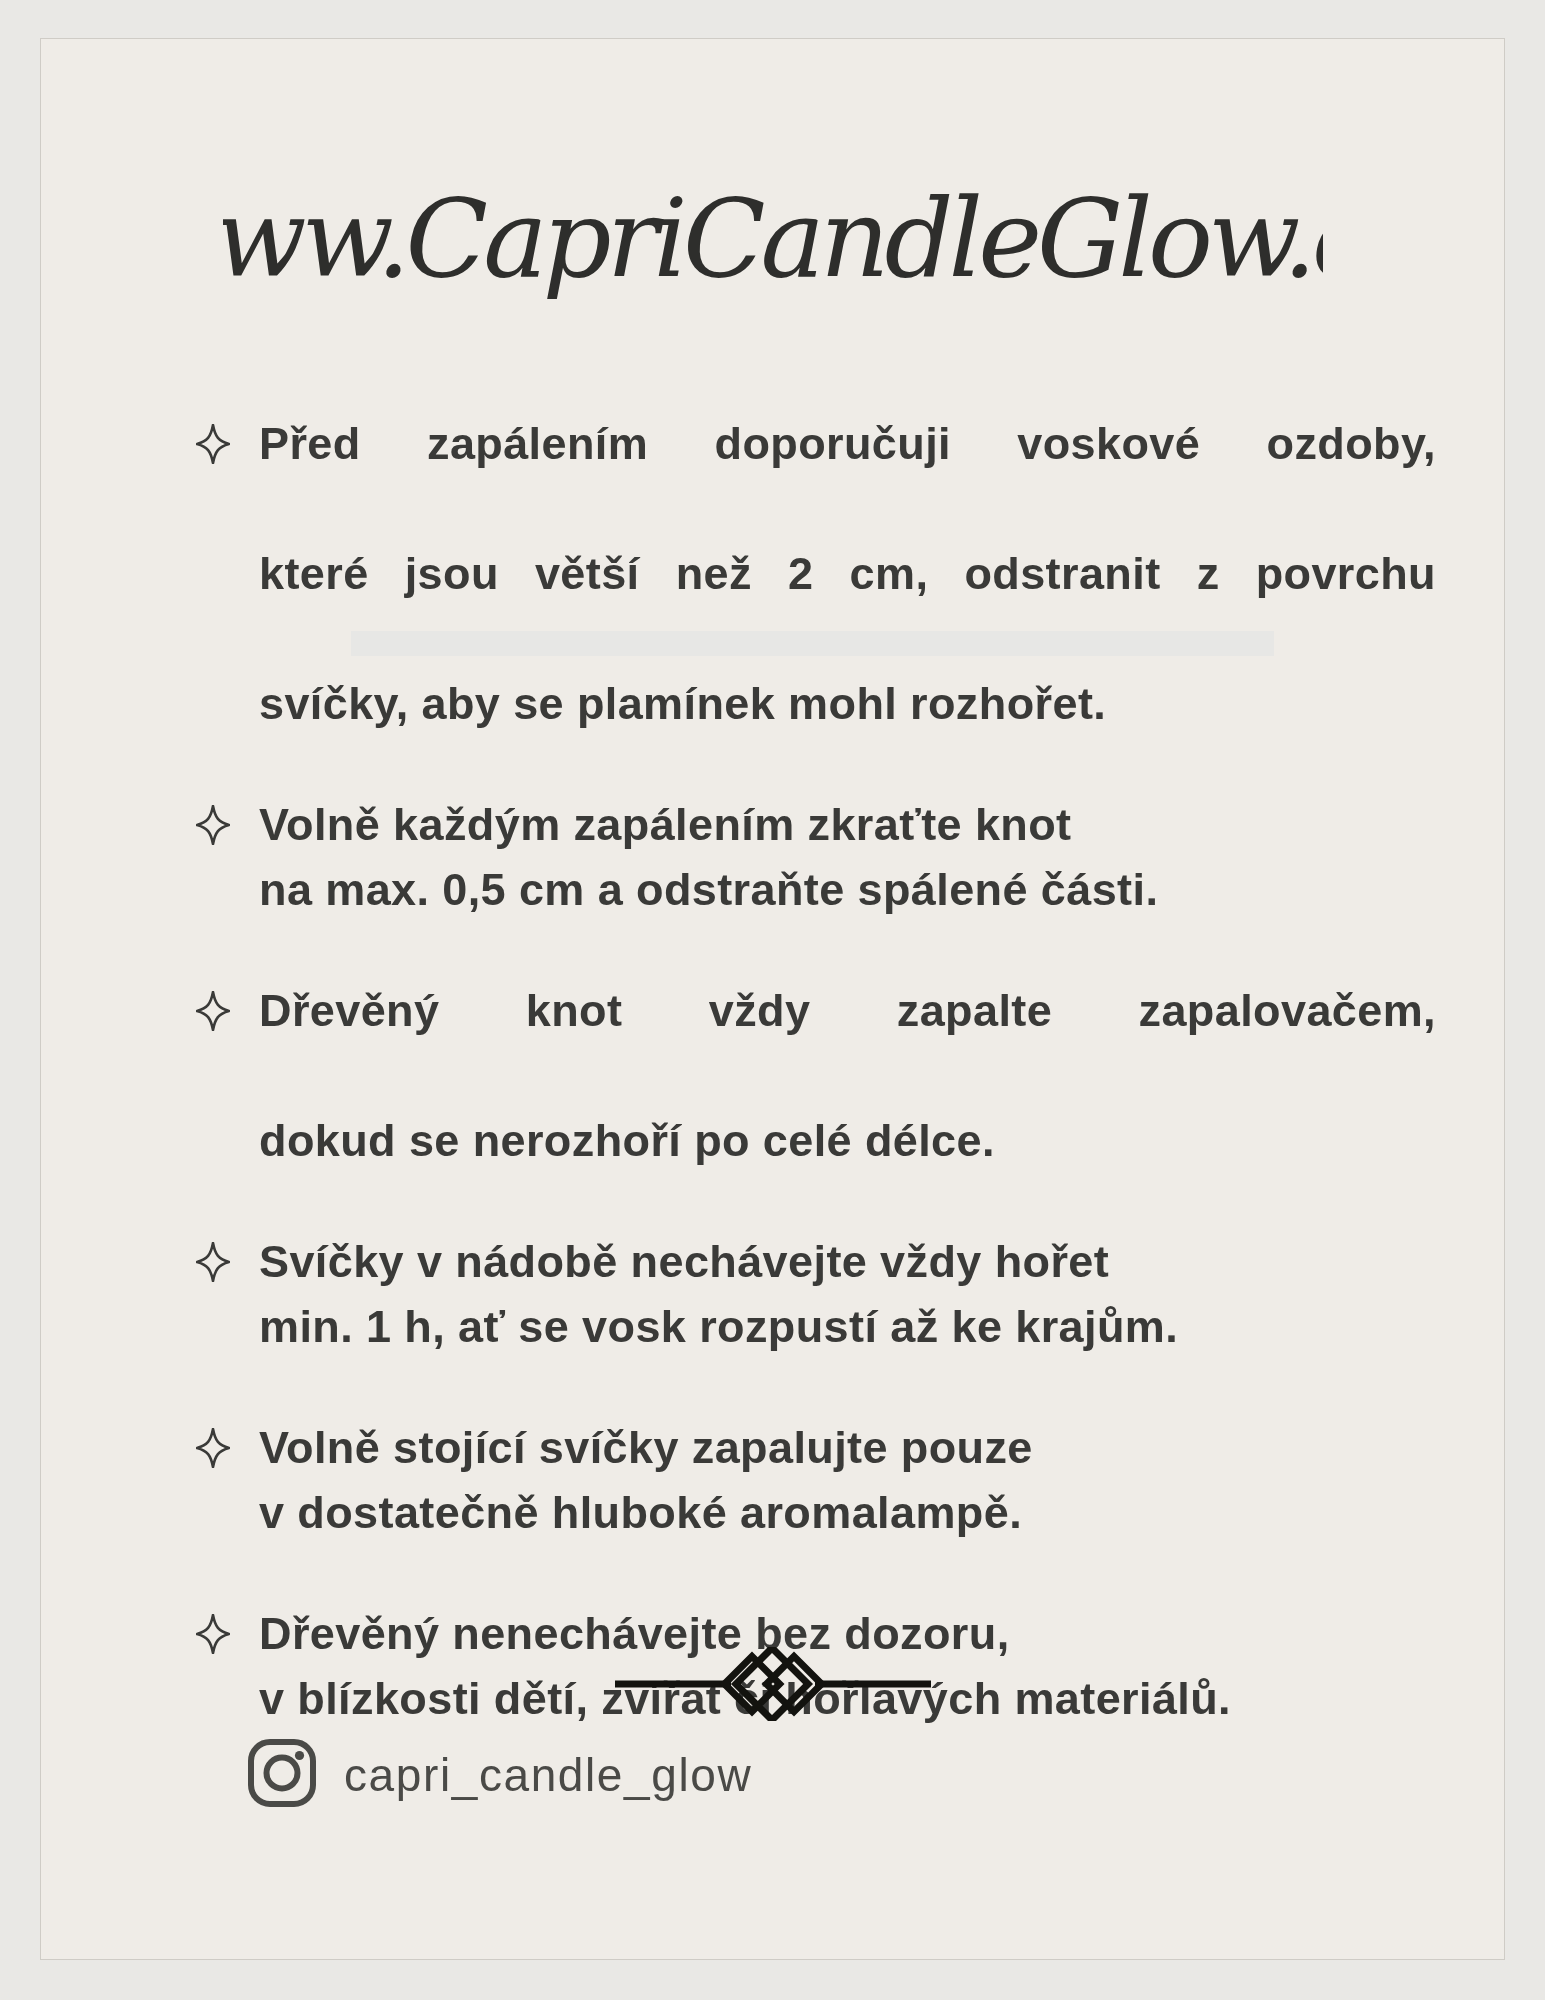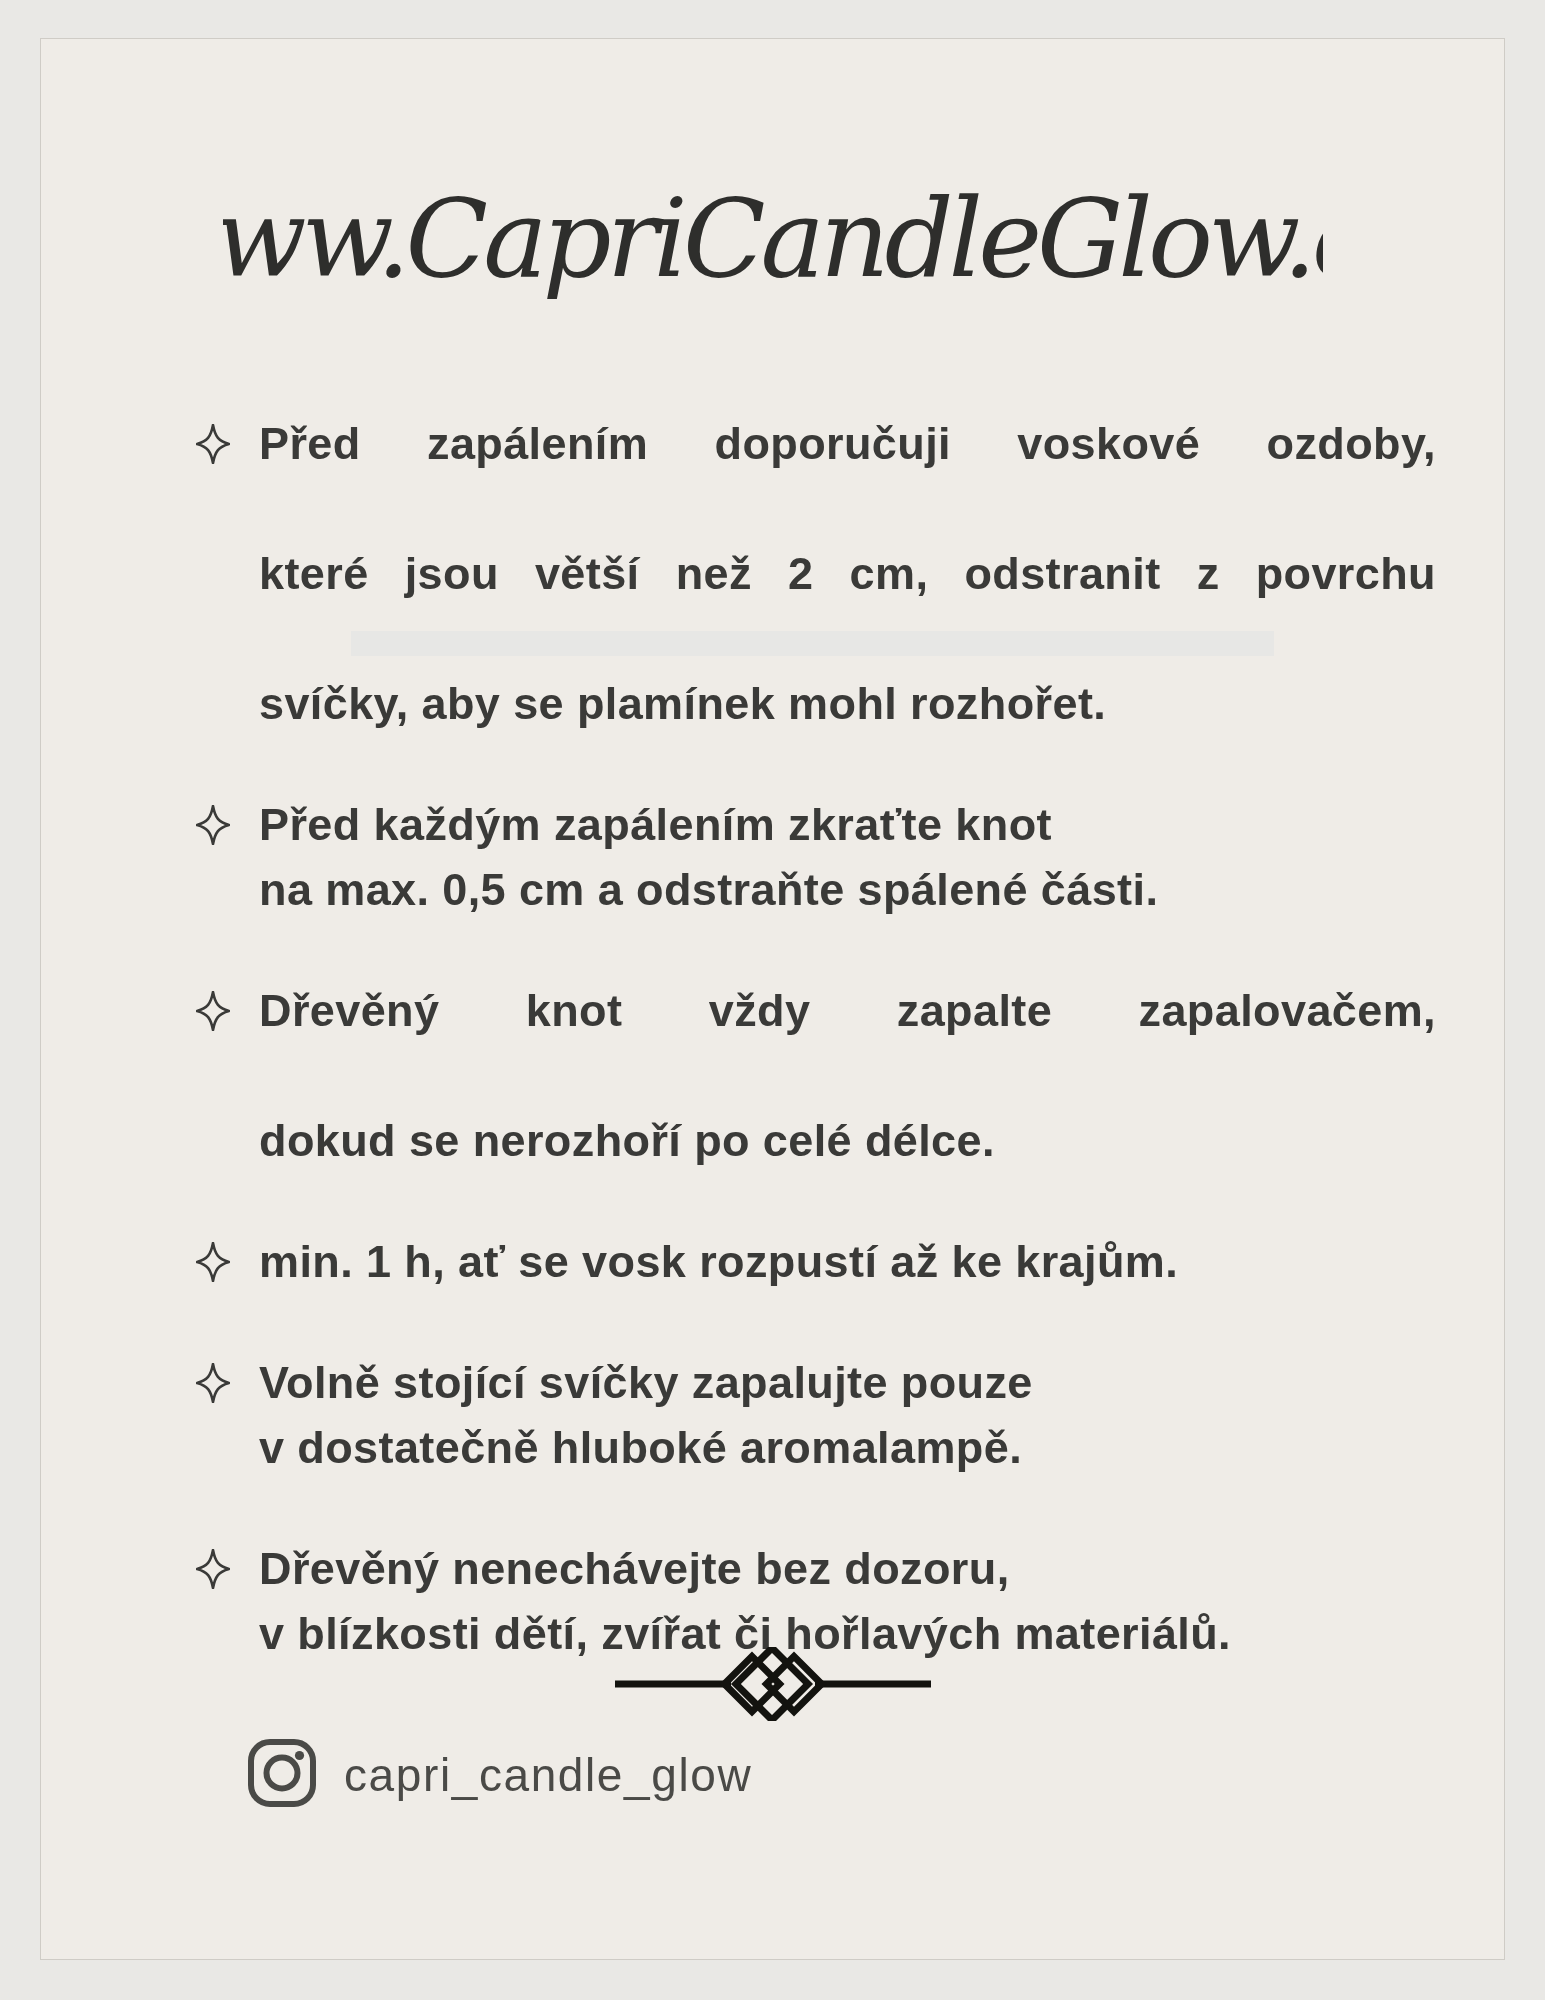--- a/index.html
+++ b/index.html
@@ -158,21 +158,21 @@
       </div>
     </div>
 
     <div class="item">
       <span class="marker">
         <svg width="34" height="40" viewBox="0 0 34 40">
           <path d="M17 1 C19.2 12.8 22.6 17.2 33 20 C22.6 22.8 19.2 27.2 17 39 C14.8 27.2 11.4 22.8 1 20 C11.4 17.2 14.8 12.8 17 1 Z" fill="none" stroke="#3a3a38" stroke-width="2.6" stroke-linejoin="round"></path>
         </svg>
       </span>
       <div class="lines">
-        <div class="line">Před každým zapálením zkraťte knot</div>
+        <div class="line">Volně každým zapálením zkraťte knot</div>
         <div class="line">na max. 0,5 cm a odstraňte spálené části.</div>
       </div>
     </div>
 
     <div class="item">
       <span class="marker">
         <svg width="34" height="40" viewBox="0 0 34 40">
           <path d="M17 1 C19.2 12.8 22.6 17.2 33 20 C22.6 22.8 19.2 27.2 17 39 C14.8 27.2 11.4 22.8 1 20 C11.4 17.2 14.8 12.8 17 1 Z" fill="none" stroke="#3a3a38" stroke-width="2.6" stroke-linejoin="round"></path>
         </svg>
       </span>
@@ -182,20 +182,21 @@
       </div>
     </div>
 
     <div class="item">
       <span class="marker">
         <svg width="34" height="40" viewBox="0 0 34 40">
           <path d="M17 1 C19.2 12.8 22.6 17.2 33 20 C22.6 22.8 19.2 27.2 17 39 C14.8 27.2 11.4 22.8 1 20 C11.4 17.2 14.8 12.8 17 1 Z" fill="none" stroke="#3a3a38" stroke-width="2.6" stroke-linejoin="round"></path>
         </svg>
       </span>
       <div class="lines">
+        <div class="line">Svíčky v nádobě nechávejte vždy hořet</div>
         <div class="line">min. 1 h, ať se vosk rozpustí až ke krajům.</div>
       </div>
     </div>
 
     <div class="item">
       <span class="marker">
         <svg width="34" height="40" viewBox="0 0 34 40">
           <path d="M17 1 C19.2 12.8 22.6 17.2 33 20 C22.6 22.8 19.2 27.2 17 39 C14.8 27.2 11.4 22.8 1 20 C11.4 17.2 14.8 12.8 17 1 Z" fill="none" stroke="#3a3a38" stroke-width="2.6" stroke-linejoin="round"></path>
         </svg>
       </span>

